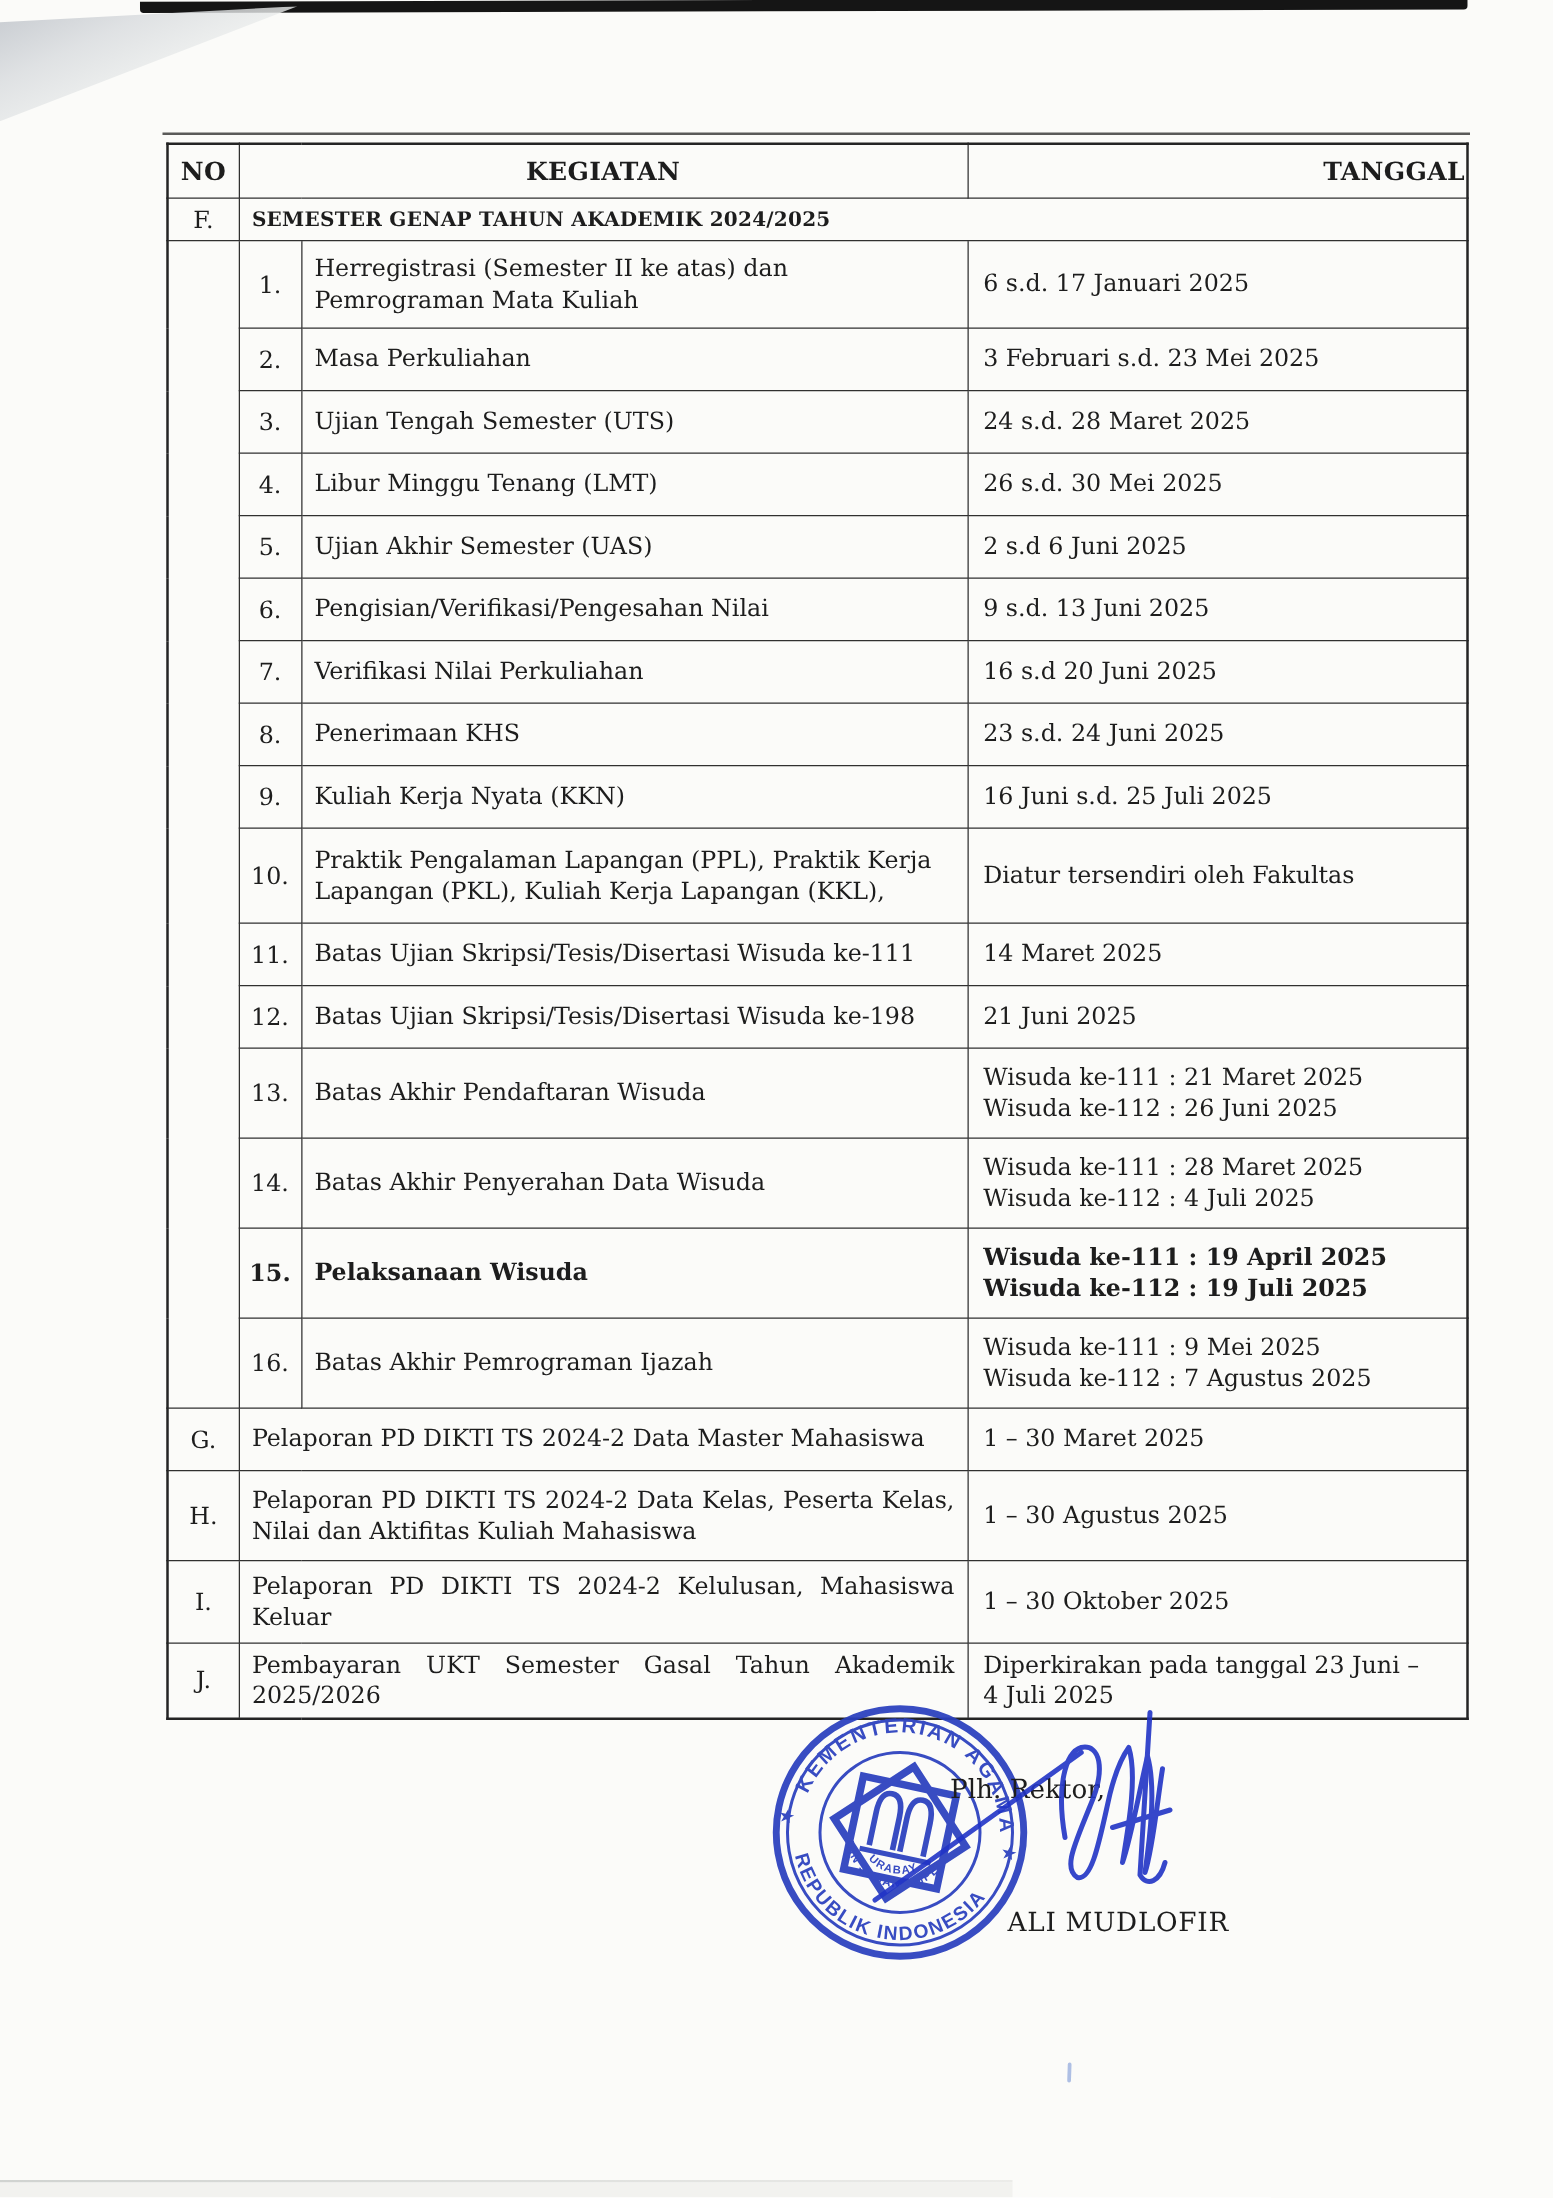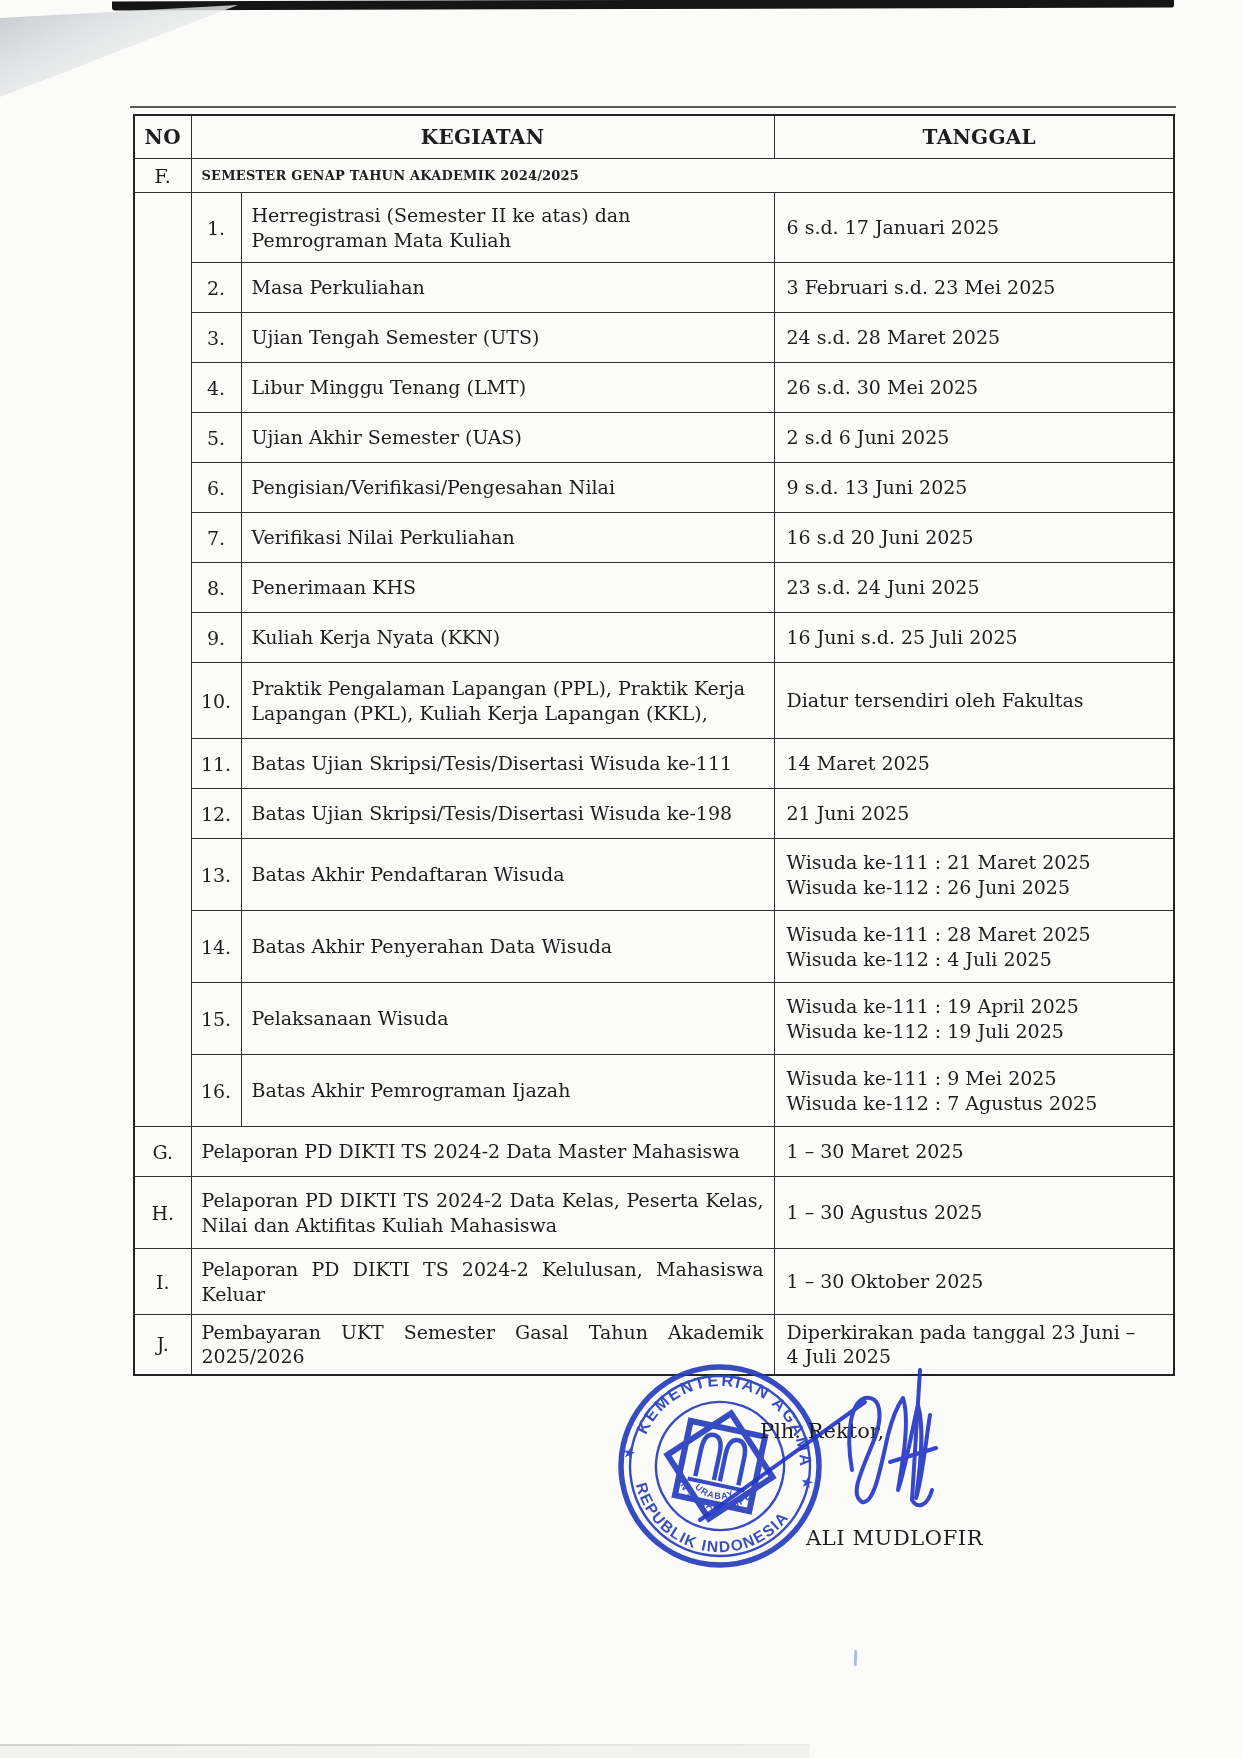--- a/index.html
+++ b/index.html
@@ -19,29 +19,29 @@
     background:linear-gradient(90deg,#c9ccc9,#e9e9e6);opacity:.85;}
   .bottom-strip{position:absolute;left:0;top:1746px;width:810px;height:12px;
     background:#f2f2ef;}
   .blue-tick{position:absolute;left:854px;top:1650px;width:3px;height:16px;
     background:#7b97d6;opacity:.6;border-radius:2px;transform:rotate(2deg);}
   
   #cal{position:absolute;left:133px;top:114px;width:1040px;
     border-collapse:collapse;table-layout:fixed;border:2.6px solid #242424;}
   #cal th,#cal td{border:1.7px solid #303030;vertical-align:middle;}
   #cal th{font-size:20px;font-weight:bold;height:40px;letter-spacing:.3px;}
-  #cal th.ct{text-align:center;padding-left:12px;}
+  #cal th.ct{text-align:right;padding-left:12px;}
   .c-letter{text-align:center;font-size:19px;}
   .c-num{text-align:center;font-size:19px;}
   .keg{padding:5px 10px;font-size:19px;margin-top:40px;}
   .tg{padding:5px 12px;font-size:19px;margin-top:24px;}
   .ln{line-height:1.28;}
   .stretch{text-align:justify;text-align-last:justify;}
   .section-row{height:34px;}
-  .section-title{font-weight:bold;padding:3px 10px;font-size:13px;letter-spacing:.2px;}
+  .section-title{font-weight:bold;padding:3px 10px;font-size:16px;letter-spacing:.2px;}
   
   .stamp{position:absolute;left:590px;top:1336px;opacity:.93;}
   .sig-title{position:absolute;left:760px;top:1419px;font-size:21px;white-space:nowrap;text-align:right;}
   .sig-name{position:absolute;left:806px;top:1526px;font-size:21px;letter-spacing:.6px;white-space:nowrap;}
   .sig-svg{position:absolute;left:640px;top:1320px;}
 </style>
 </head>
 <body>
 
 <div class="page" style="color: rgb(29, 29, 29);">
@@ -196,21 +196,21 @@
         <tr class="item-row" style="height: 72px;">
           <td class="c-num">14.</td>
           <td class="keg">
             <div class="ln">Batas Akhir Penyerahan Data Wisuda</div>
           </td>
           <td class="tg">
             <div class="ln">Wisuda ke-111 : 28 Maret 2025</div>
             <div class="ln">Wisuda ke-112 : 4 Juli 2025</div>
           </td>
         </tr>
-        <tr class="item-row" style="height: 72px;">
+        <tr class="item-row" style="height: 72px; font-weight: bold;">
           <td class="c-num">15.</td>
           <td class="keg">
             <div class="ln">Pelaksanaan Wisuda</div>
           </td>
           <td class="tg">
             <div class="ln">Wisuda ke-111 : 19 April 2025</div>
             <div class="ln">Wisuda ke-112 : 19 Juli 2025</div>
           </td>
         </tr>
         <tr class="item-row" style="height: 72px;">

